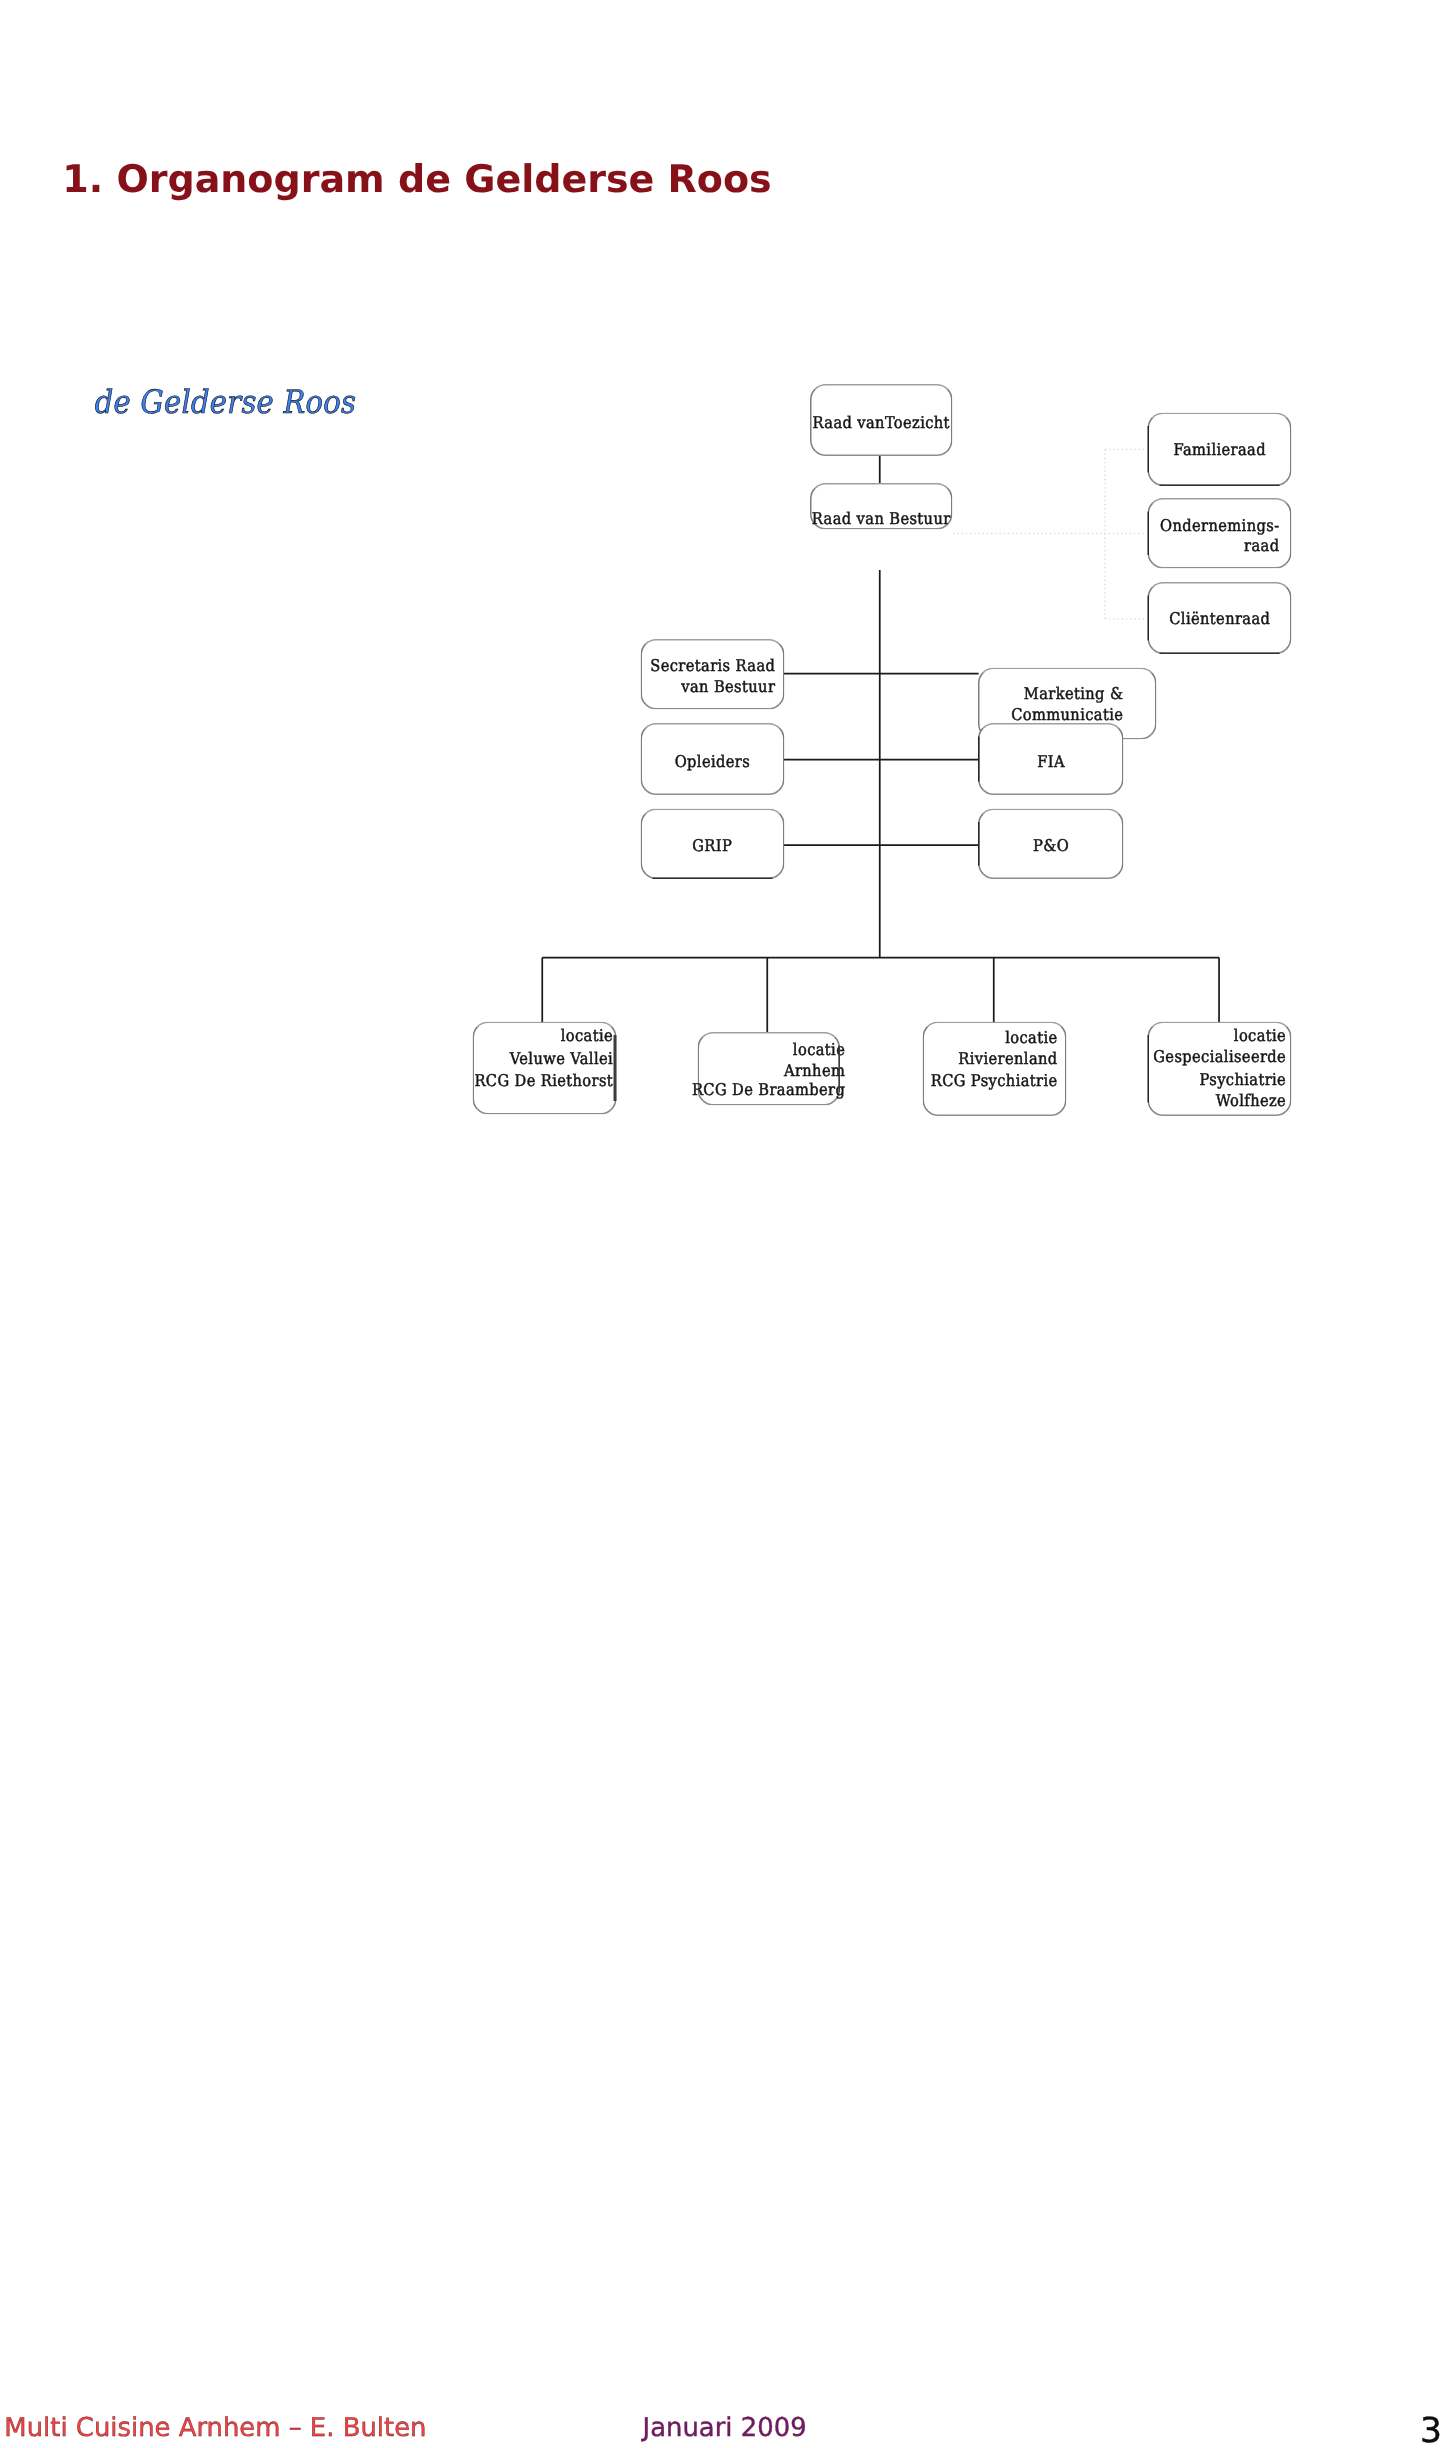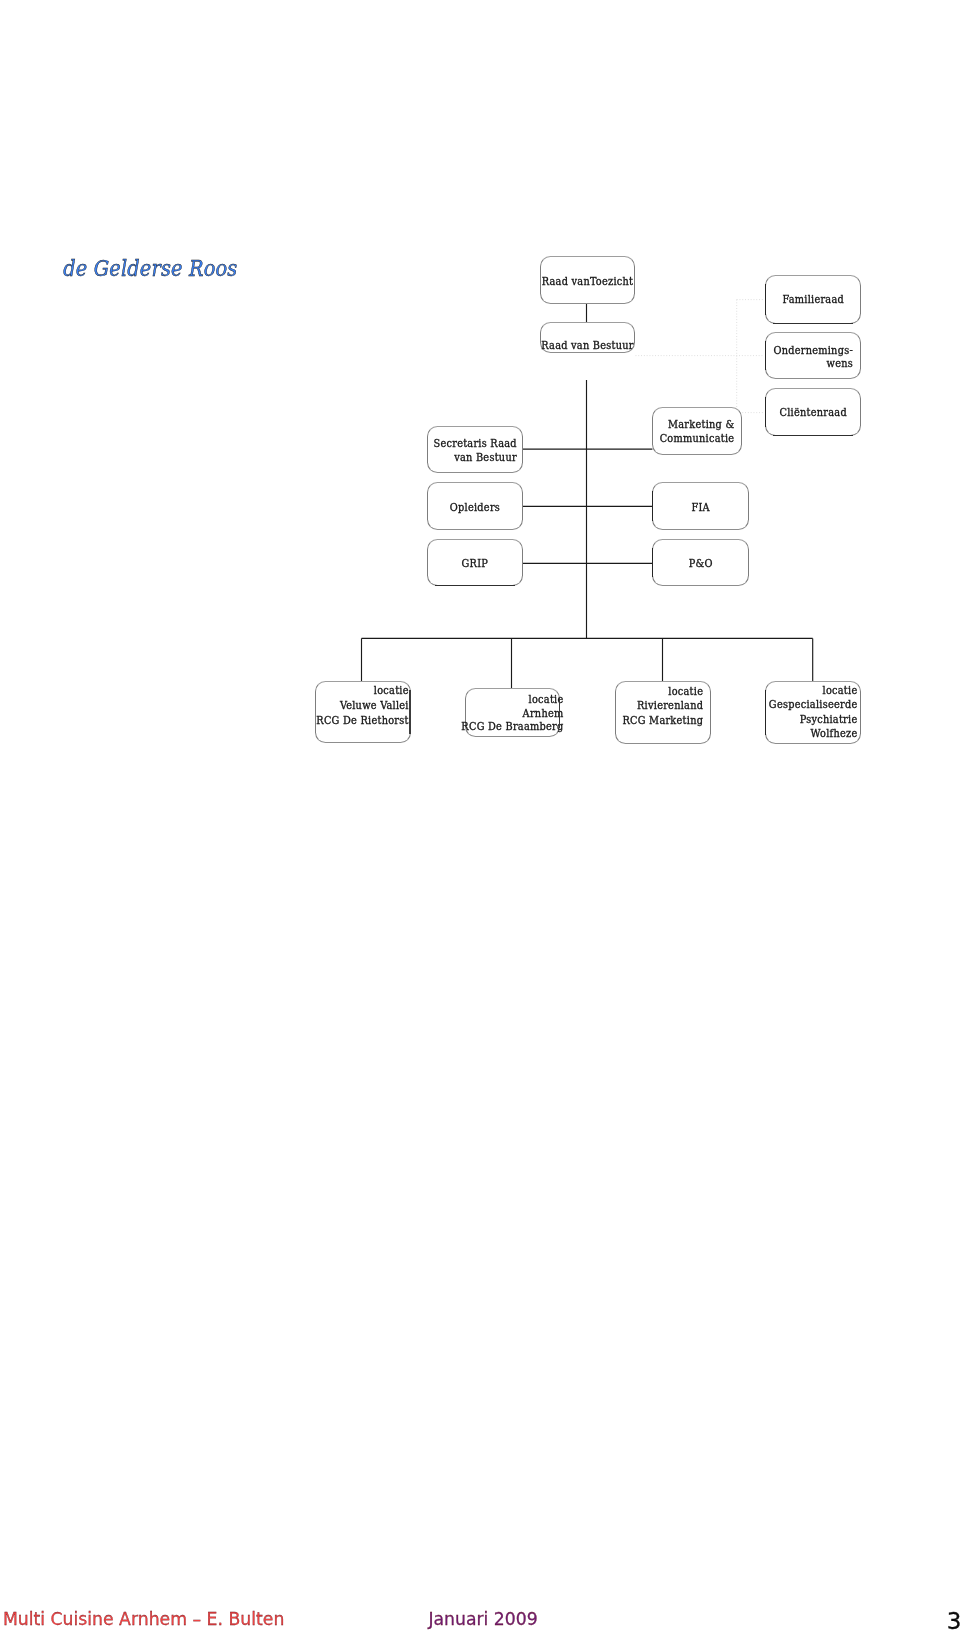--- a/index.html
+++ b/index.html
@@ -46,20 +46,21 @@
         -webkit-text-stroke:0.3px #161616;
         -webkit-font-smoothing:antialiased;font-smooth:never;}
   .node .ln{display:block;}
 </style>
 </head>
 <body>
 
 <div class="page">
 
 
+  <h1 class="page-title" style="margin:0">1. Organogram de Gelderse Roos</h1>
 
   <div class="chart">
     <div class="logo">de Gelderse Roos</div>
     <svg class="wires" viewBox="0 0 960 800" width="960" height="800">
       <g stroke="#1a1a1a" stroke-width="1.15" fill="none">
         <path d="M586.5 303.6 L586.5 332.6"></path>
         <path d="M586.5 380.0 L586.5 638.4"></path>
         <path d="M521.6 449.1 L652.4 449.1"></path>
         <path d="M521.6 506.4 L652.4 506.4"></path>
         <path d="M521.6 563.4 L652.4 563.4"></path>
@@ -90,21 +91,21 @@
         <div class="node" style="left: 765px; top: 275.3px; width: 96.4px; height: 48.5px;">
           <span class="lbl" style="line-height: 14.4px; top: 16.75px;">
             <span class="ln">Familieraad</span>
           </span>
           <i class="edge l"></i>
           <i class="edge b"></i>
         </div>
         <div class="node" style="left: 765px; top: 332.2px; width: 96.4px; height: 47.1px;">
           <span class="lbl" style="line-height: 13px; top: 10.55px;">
             <span class="ln">Ondernemings-</span>
-            <span class="ln">wens</span>
+            <span class="ln">raad</span>
           </span>
           <i class="edge l"></i>
         </div>
         <div class="node" style="left: 765px; top: 388.1px; width: 96.4px; height: 47.7px;">
           <span class="lbl" style="line-height: 14.4px; top: 16.55px;">
             <span class="ln">Cliëntenraad</span>
           </span>
           <i class="edge l"></i>
           <i class="edge b"></i>
         </div>
@@ -118,21 +119,21 @@
           <span class="lbl" style="line-height: 14.4px; top: 17.45px;">
             <span class="ln">Opleiders</span>
           </span>
         </div>
         <div class="node" style="left: 426.8px; top: 538.5px; width: 96px; height: 47.5px;">
           <span class="lbl" style="line-height: 14.4px; top: 17.45px;">
             <span class="ln">GRIP</span>
           </span>
           <i class="edge b"></i>
         </div>
-        <div class="node" style="left: 652px; top: 407px; width: 90px; height: 47.6px;">
+        <div class="node" style="left: 652px; top: 445px; width: 119px; height: 47.6px;">
           <span class="lbl" style="line-height: 14.1px; top: 10.3px;">
             <span class="ln">Marketing &amp;</span>
             <span class="ln">Communicatie</span>
           </span>
         </div>
         <div class="node" style="left: 652px; top: 482.1px; width: 97.4px; height: 47.7px;">
           <span class="lbl" style="line-height: 14.4px; top: 17.55px;">
             <span class="ln">FIA</span>
           </span>
           <i class="edge l"></i>
@@ -156,21 +157,21 @@
             <span class="ln">locatie</span>
             <span class="ln">Arnhem</span>
             <span class="ln">RCG De Braamberg</span>
           </span>
           <i class="edge r"></i>
         </div>
         <div class="node" style="left: 614.6px; top: 681px; width: 96.4px; height: 62.9px;">
           <span class="lbl" style="line-height: 14.5px; top: 2.6px;">
             <span class="ln">locatie</span>
             <span class="ln">Rivierenland</span>
-            <span class="ln">RCG Marketing</span>
+            <span class="ln">RCG Psychiatrie</span>
           </span>
         </div>
         <div class="node" style="left: 765px; top: 681px; width: 96.3px; height: 62.7px;">
           <span class="lbl" style="line-height: 14.1px; top: 2.35px;">
             <span class="ln">locatie</span>
             <span class="ln">Gespecialiseerde</span>
             <span class="ln">Psychiatrie</span>
             <span class="ln">Wolfheze</span>
           </span>
           <i class="edge l"></i>

